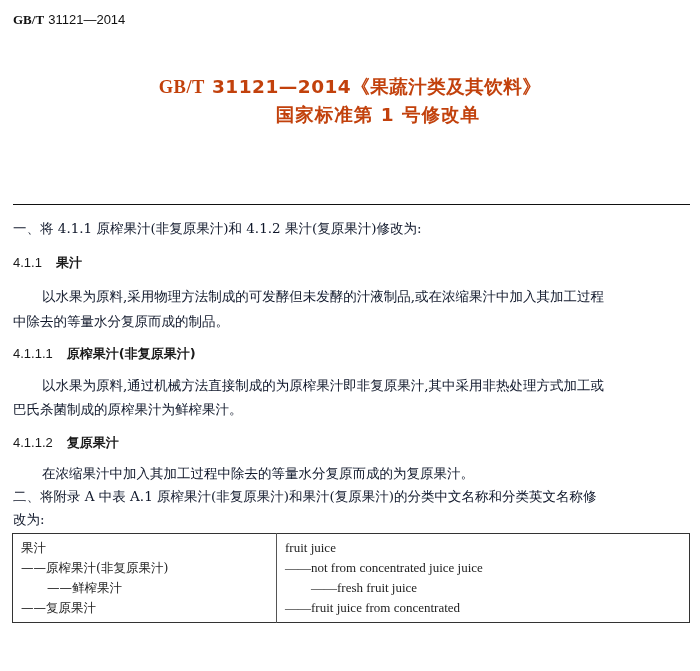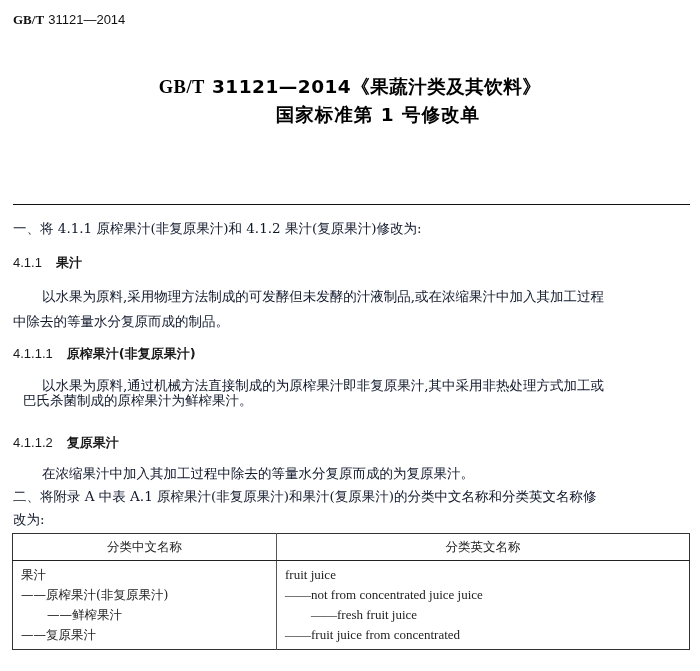--- a/index.html
+++ b/index.html
@@ -9,21 +9,21 @@
       font-family: "DejaVu Serif", "Liberation Serif", serif;
     }
     .hdr-code {
       position: absolute; left: 13px; top: 12px;
       font-size: 13px; color: #111;
     }
     .hdr-code .gbt { font-family: "Liberation Serif", serif; font-weight: bold; }
     .hdr-code .num { font-family: "Liberation Sans", sans-serif; }
     .title {
       position: absolute; left: 0; width: 700px; text-align: center;
-      font-family: "DejaVu Sans", sans-serif; font-weight: bold; color: #000000;
+      font-family: "DejaVu Sans", sans-serif; font-weight: bold; color: #c2410c;
     }
     .title1 { top: 74px; font-size: 18.5px; letter-spacing: 0.5px; }
     .title1 .gbt { font-family: "Liberation Serif", serif; }
     .title2 { top: 102px; font-size: 18.5px; letter-spacing: 1px; padding-left: 28px; }
     .rule {
       position: absolute; left: 13px; top: 204px; width: 677px; height: 0;
       border-top: 1.5px solid #111;
     }
     .line {
       position: absolute; left: 13px; font-size: 13.5px; white-space: nowrap; color: #0f172a;
@@ -71,40 +71,36 @@
 <div class="heading" style="top:254px;text-align:right;">
   <span class="no">4.1.1</span><span>果汁</span>
 </div>
 <div class="line indent" style="top:288px;">以水果为原料,采用物理方法制成的可发酵但未发酵的汁液制品,或在浓缩果汁中加入其加工过程</div>
 <div class="line" style="top:313px;">中除去的等量水分复原而成的制品。</div>
 
 <div class="heading" style="top:345px;">
   <span class="no">4.1.1.1</span><span>原榨果汁(非复原果汁)</span>
 </div>
 <div class="line indent" style="top:377px;">以水果为原料,通过机械方法直接制成的为原榨果汁即非复原果汁,其中采用非热处理方式加工或</div>
-<div class="line" style="top:392px;margin-left:10px;">巴氏杀菌制成的原榨果汁为鲜榨果汁。</div>
+<div class="line" style="top:401px;">巴氏杀菌制成的原榨果汁为鲜榨果汁。</div>
 
 <div class="heading" style="top:434px;">
   <span class="no">4.1.1.2</span><span>复原果汁</span>
 </div>
 <div class="line indent" style="top:465px;">在浓缩果汁中加入其加工过程中除去的等量水分复原而成的为复原果汁。</div>
 
 <div class="line" style="top:488px;text-align:right;">二、将附录 A 中表 A.1 原榨果汁(非复原果汁)和果汁(复原果汁)的分类中文名称和分类英文名称修</div>
 <div class="line" style="top:511px;">改为:</div>
 
 <table class="cls">
   <colgroup>
       <col style="width:264px">
       <col>
     </colgroup>
   <tbody>
-      <tr>
-    <th>分类中文名称</th>
-    <th>分类英文名称</th>
-  </tr>
   <tr>
     <td>
       <span class="row lvl1">果汁</span>
       <span class="row lvl1">——原榨果汁(非复原果汁)</span>
       <span class="row lvl2">——鲜榨果汁</span>
       <span class="row lvl1">——复原果汁</span>
     </td>
     <td class="en">
       <span class="row lvl1">fruit juice</span>
       <span class="row lvl1">——not from concentrated juice juice</span>

